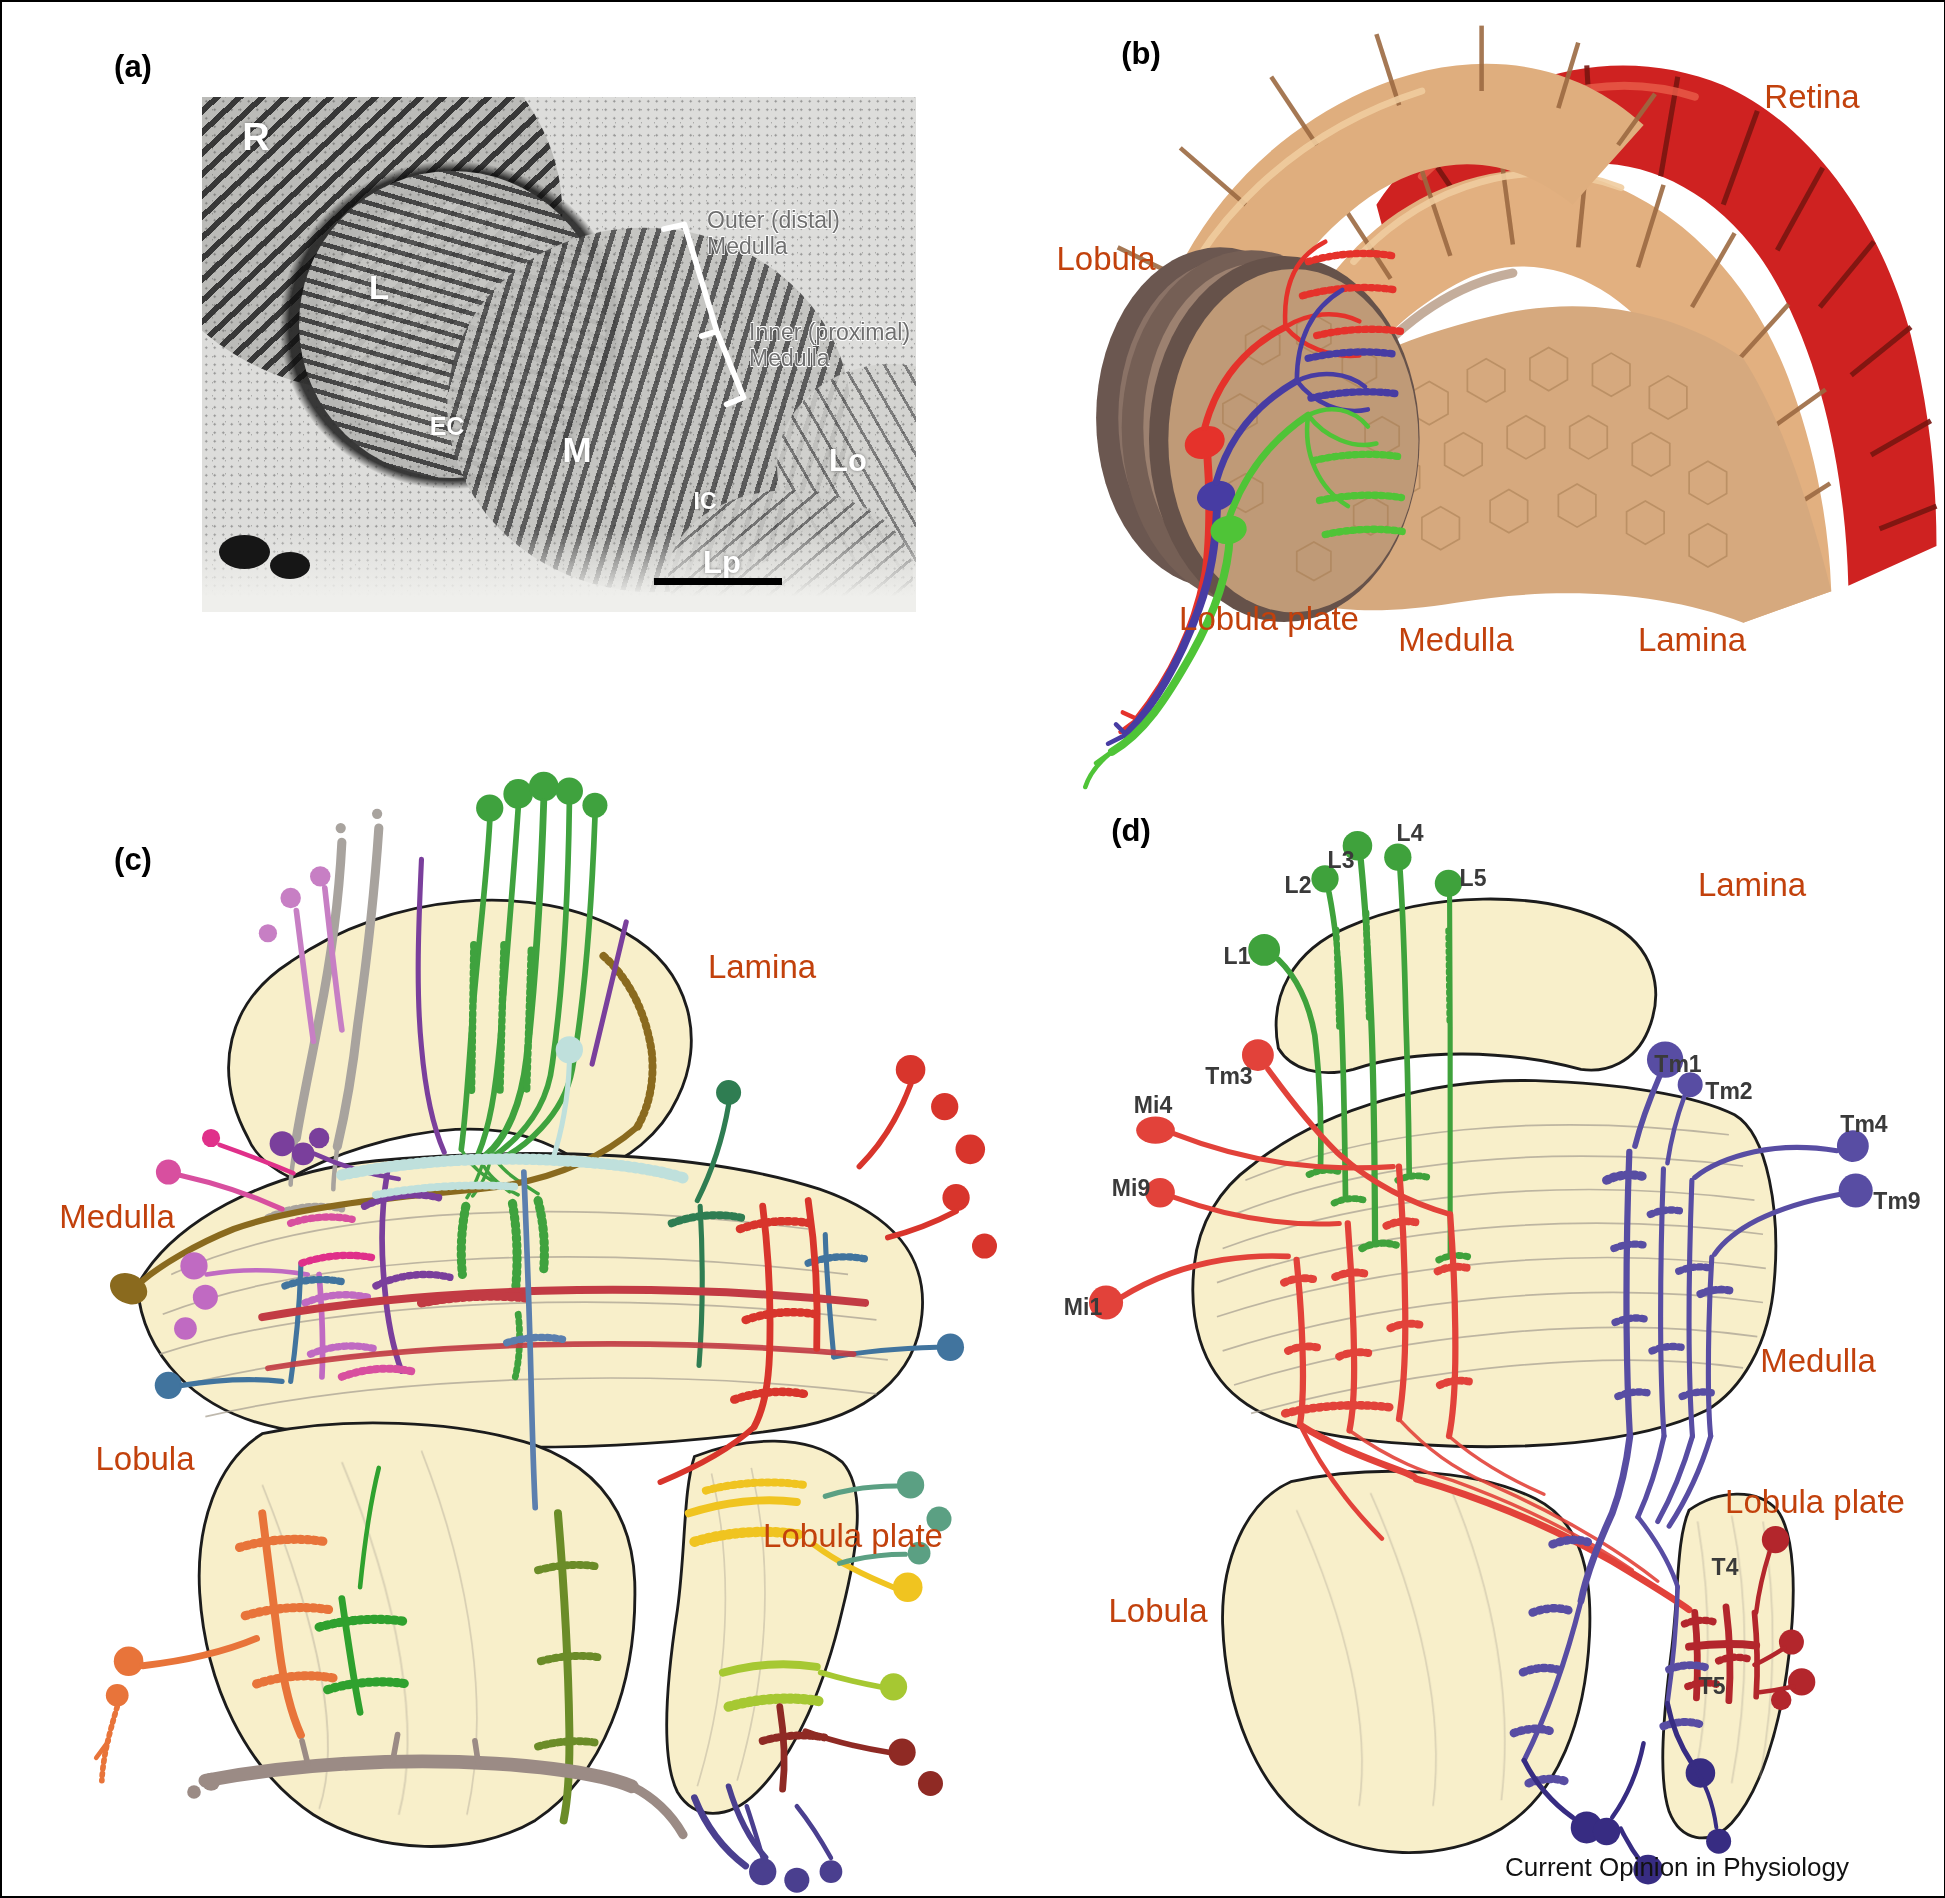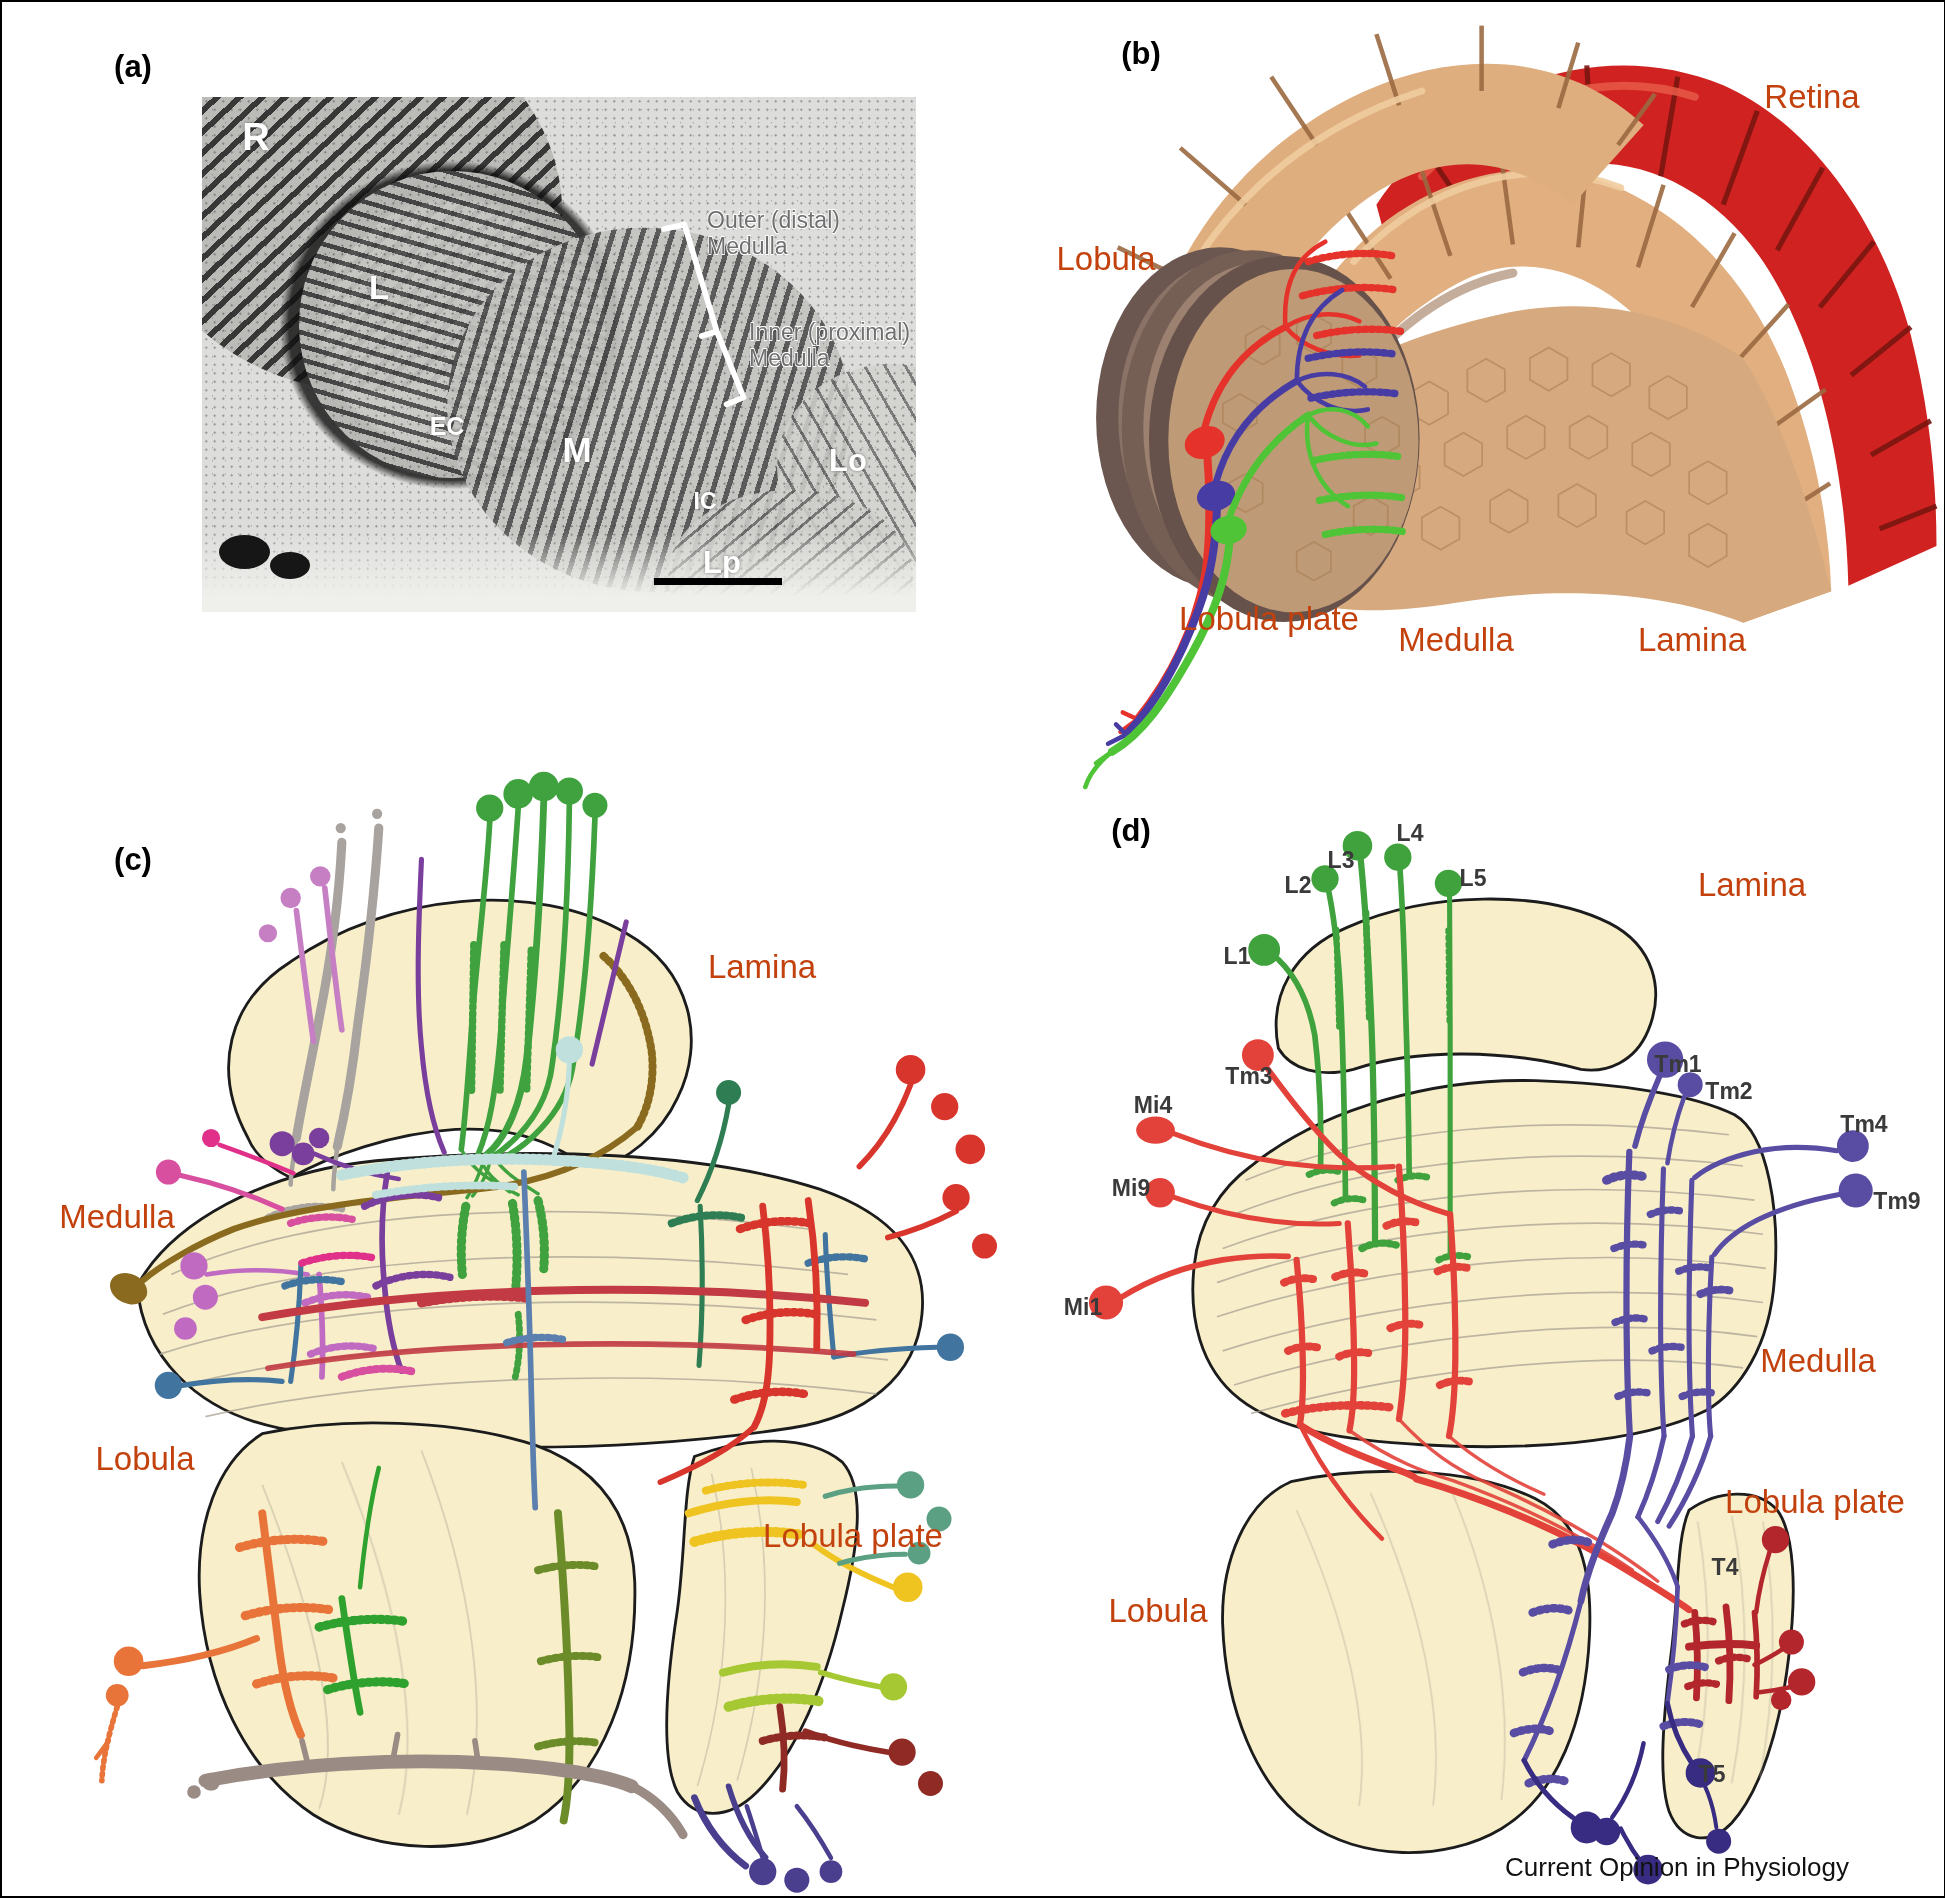--- a/index.html
+++ b/index.html
@@ -580,30 +580,30 @@
         <path class="nr" stroke-width="7" d="M 1125 1725 C 1150 1760 1163 1800 1168 1838"></path>
         <circle class="soma" cx="1172" cy="1862" r="22"></circle>
       </g>
     </svg>
 
     <div class="abs ctr nlbl" style="left:1237px;top:956px;">L1</div>
     <div class="abs ctr nlbl" style="left:1298px;top:885px;">L2</div>
     <div class="abs ctr nlbl" style="left:1341px;top:820px;margin-top:40px;">L3</div>
     <div class="abs ctr nlbl" style="left:1410px;top:833px;">L4</div>
     <div class="abs ctr nlbl" style="left:1473px;top:878px;">L5</div>
-    <div class="abs ctr nlbl" style="left:1229px;top:1076px;margin-left:20px;">Tm3</div>
+    <div class="abs ctr nlbl" style="left:1229px;top:1076px;">Tm3</div>
     <div class="abs ctr nlbl" style="left:1153px;top:1105px;">Mi4</div>
     <div class="abs ctr nlbl" style="left:1131px;top:1188px;">Mi9</div>
     <div class="abs ctr nlbl" style="left:1083px;top:1307px;">Mi1</div>
     <div class="abs ctr nlbl" style="left:1678px;top:1040px;margin-top:24px;">Tm1</div>
     <div class="abs ctr nlbl" style="left:1729px;top:1091px;">Tm2</div>
     <div class="abs ctr nlbl" style="left:1864px;top:1124px;">Tm4</div>
     <div class="abs ctr nlbl" style="left:1897px;top:1201px;">Tm9</div>
     <div class="abs ctr nlbl" style="left:1725px;top:1567px;">T4</div>
-    <div class="abs ctr nlbl" style="left:1712px;top:1774px;">T5</div>
+    <div class="abs ctr nlbl" style="left:1712px;top:1686px;">T5</div>
 
     <div class="abs ctr lbl" style="left:1752px;top:885px;">Lamina</div>
     <div class="abs ctr lbl" style="left:1818px;top:1361px;">Medulla</div>
     <div class="abs ctr lbl" style="left:1815px;top:1502px;">Lobula plate</div>
     <div class="abs ctr lbl" style="left:1158px;top:1611px;">Lobula</div>
   </div>
 
   <div class="abs credit" style="right:97px;top:1806px;margin-top:46px;">Current Opinion in Physiology</div>
 </div>
 

